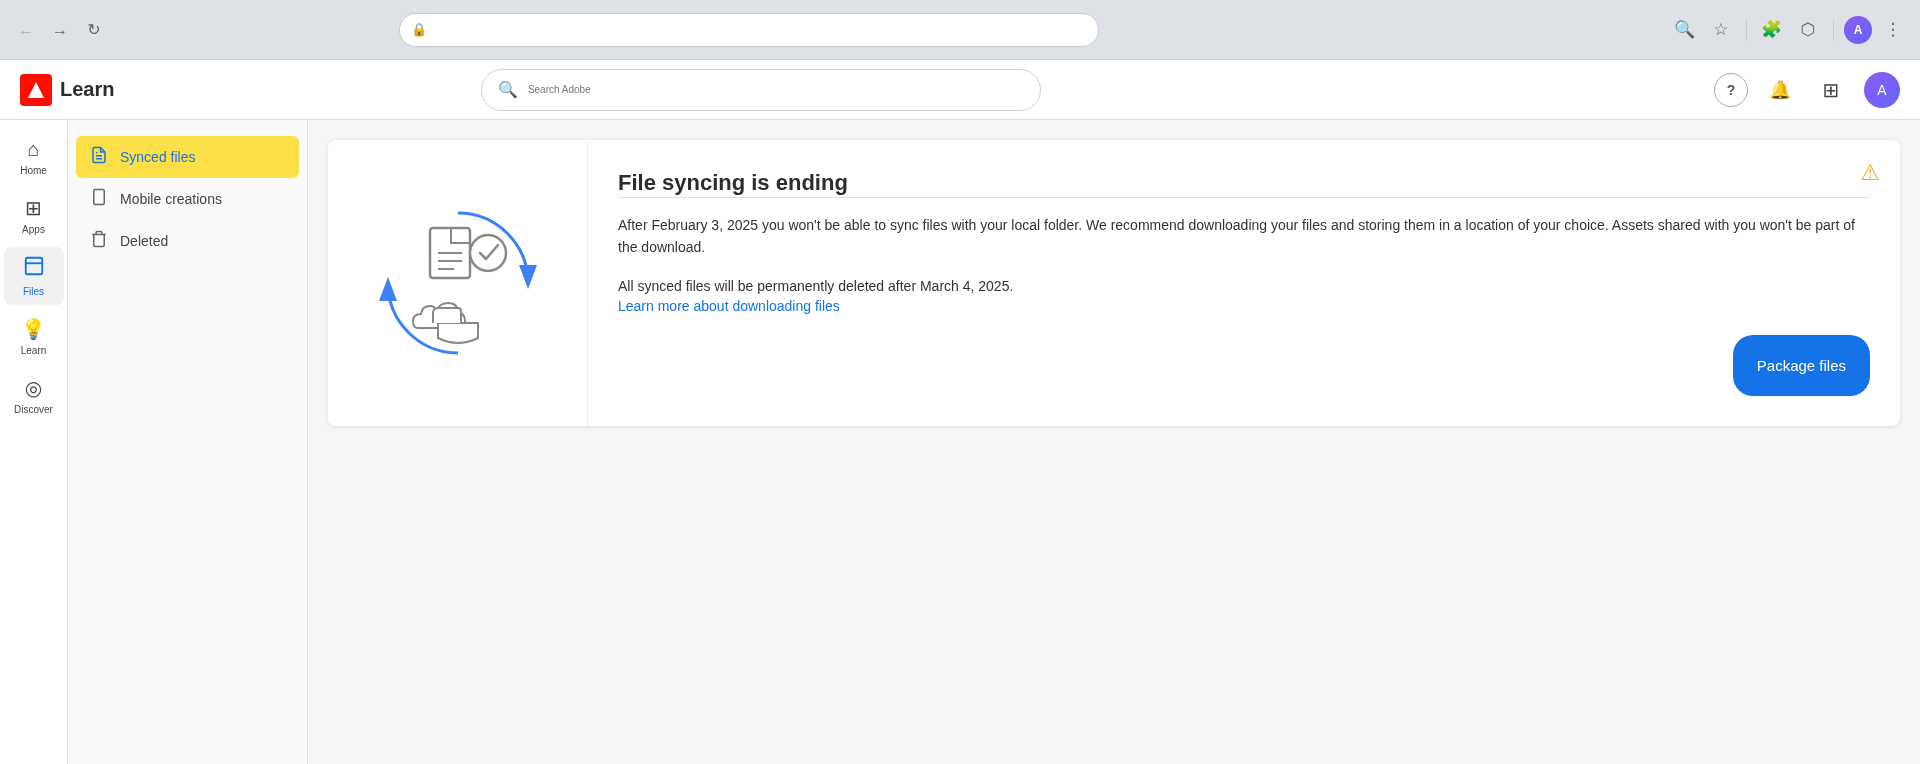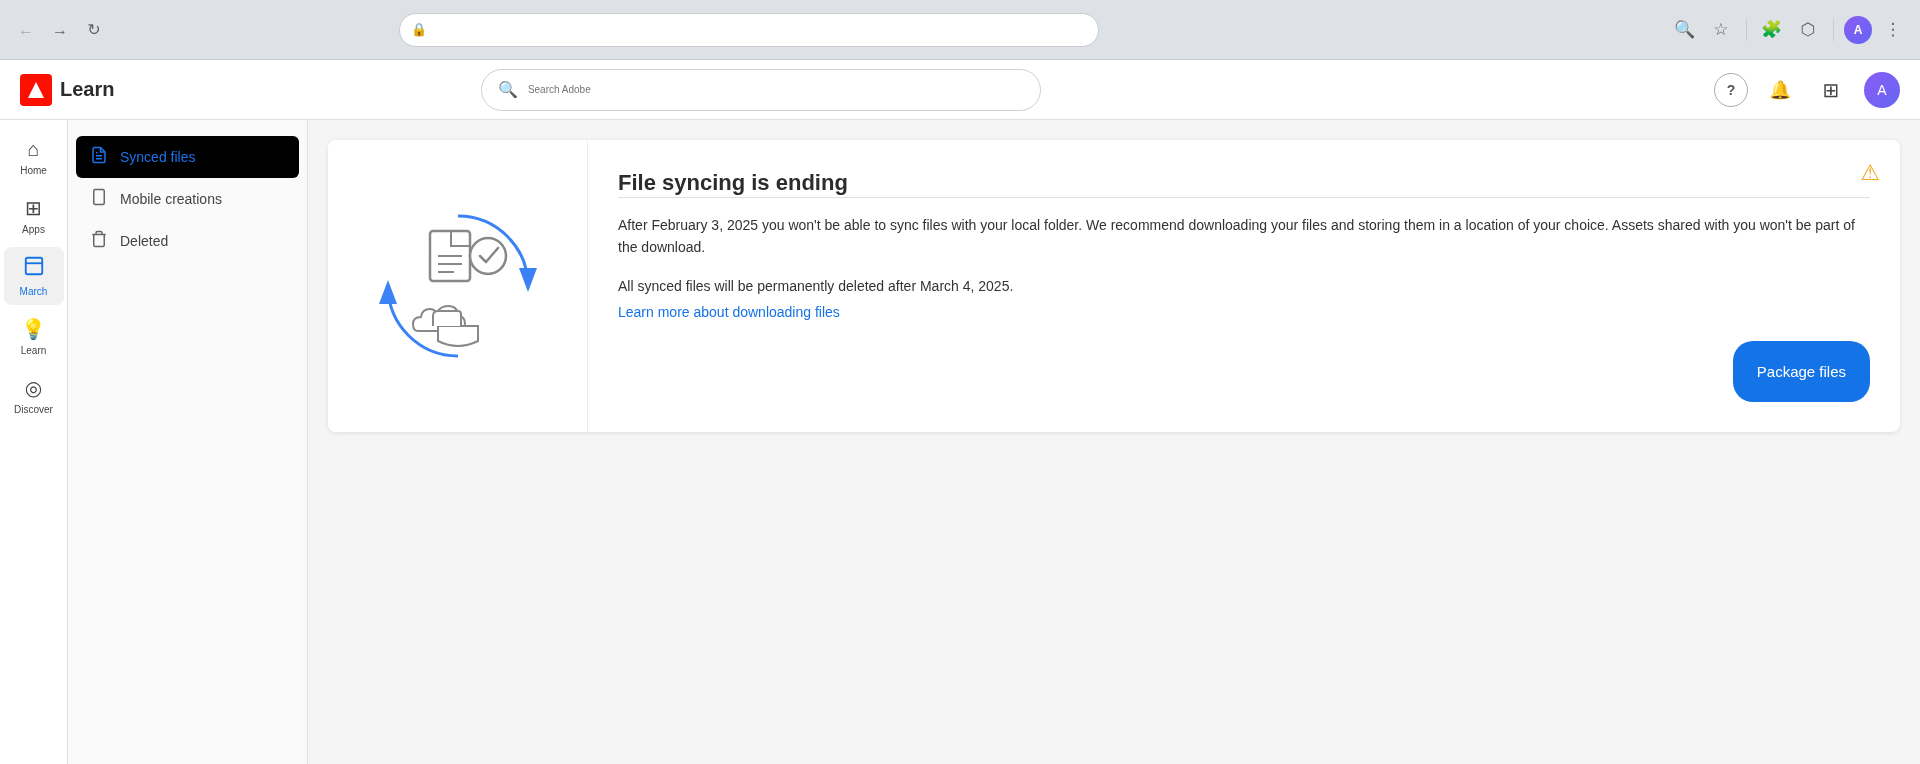--- a/index.html
+++ b/index.html
@@ -223,21 +223,21 @@
       display: flex;
       align-items: center;
       gap: 12px;
       padding: 10px 14px;
       border-radius: 6px;
       cursor: pointer;
       color: #444;
       font-size: 14px;
     }
     .nav-item.active {
-      background: #000000;
+      background: #fde047;
       color: #1a73e8;
       font-weight: 500;
     }
     .nav-item .nav-icon { font-size: 16px; color: #666; }
     .nav-item.active .nav-icon { color: #1a73e8; }
 
     
     .content-area {
       flex: 1;
       background: #f5f5f5;
@@ -290,21 +290,20 @@
     .banner-text {
       font-size: 14px;
       color: #333;
       line-height: 1.6;
       margin-bottom: 16px;
     }
     .banner-text-secondary {
       font-size: 14px;
       color: #333;
       line-height: 1.6;
-      margin-bottom: 6px;
     }
     .banner-link {
       color: #1473e6;
       text-decoration: none;
       font-size: 14px;
       cursor: pointer;
     }
     .banner-actions {
       display: flex;
       justify-content: flex-end;
@@ -387,21 +386,21 @@
         <span class="icon">⊞</span>
         <span class="label">Apps</span>
       </div>
       <div class="sidebar-icon-item active">
         <span class="icon">
           <svg width="22" height="22" viewBox="0 0 24 24" fill="none" stroke="#1473e6" stroke-width="2">
             <rect x="3" y="3" width="18" height="18" rx="2"></rect>
               <line x1="3" y1="9" x2="21" y2="9"></line>
           </svg>
         </span>
-        <span class="label" style="color:#1473e6;">March</span>
+        <span class="label" style="color:#1473e6;">Files</span>
       </div>
       <div class="sidebar-icon-item">
         <span class="icon">💡</span>
         <span class="label">Learn</span>
       </div>
       <div class="sidebar-icon-item">
         <span class="icon">◎</span>
         <span class="label">Discover</span>
       </div>
     </nav>

